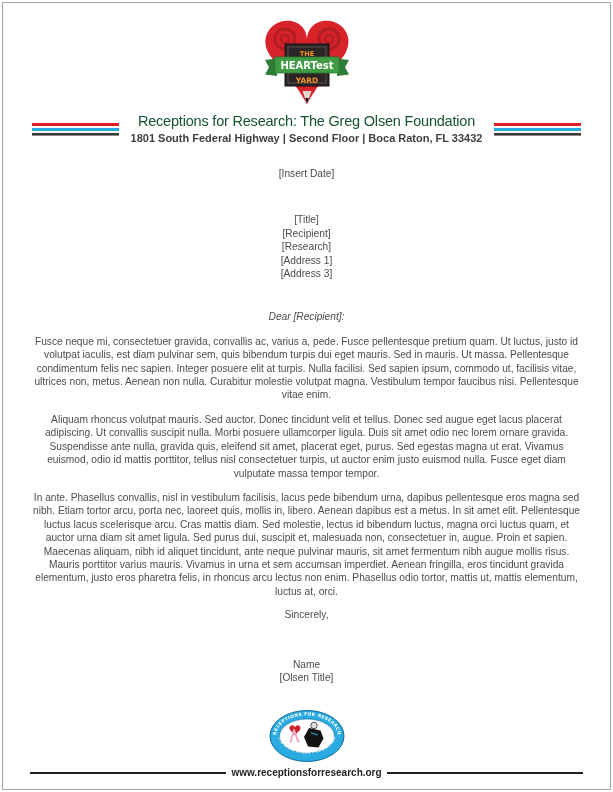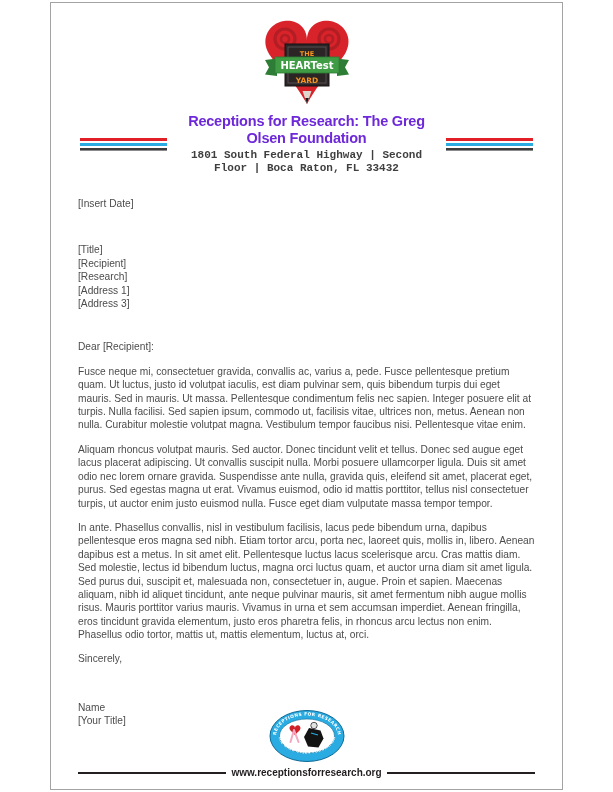--- a/index.html
+++ b/index.html
@@ -1,51 +1,51 @@
 <!DOCTYPE html>
 <html><head>
 <meta charset="utf-8">
 <style>
   * { box-sizing: border-box; }
   html, body { margin: 0; padding: 0; background: #ffffff; }
   .page {
     position: relative;
-    width: 513px;
+    width: 609px;
     height: 788px;
     margin: 2px auto;
     border: 1px solid #a3a3a3;
     background: #ffffff;
     font-family: "Liberation Sans", sans-serif;
     overflow: hidden;
   }
   .logo-wrap { display: flex; justify-content: center; padding-top: 11px; }
   .header-row {
     display: flex; align-items: center; justify-content: space-between;
     padding: 3px 29px 0 29px;
   }
   .stripes { width: 87px; display: flex; flex-direction: column; gap: 2px; flex: 0 0 87px; }
   .stripe { height: 3px; }
   .stripe-red  { background: #e11f26; }
   .stripe-blue { background: #2aace2; }
   .stripe-dark { background: #3b3b3b; border-bottom: 1px solid #8a8a8a; }
   .title-block { flex: 1; text-align: center; padding: 0 8px; }
   .title {
-    font-size: 14.5px; font-weight: bold; color: #6d28d9;
+    font-size: 14.5px; font-weight: normal; color: #14532d;
     letter-spacing: -0.2px; line-height: 17px;
   }
   .address {
     font-size: 11px; font-weight: bold; color: #3f3f3f;
-    margin-top: 2px; line-height: 13px; font-family: Liberation Mono, monospace;
+    margin-top: 2px; line-height: 13px;
   }
   .letter {
     padding: 22px 27px 0 27px;
-    color: #4c4c4c; font-size: 10.2px; line-height: 13.4px;
+    color: #4c4c4c; font-size: 10.2px; line-height: 13.4px; text-align: center;
   }
   .date-line { margin: 0 0 33px 0; }
-  .salutation { margin: 30px 0 0 0; }
+  .salutation { margin: 30px 0 0 0; font-style: italic; }
   .para { margin: 11px 0 0 0; }
   .closing { margin: 10px 0 0 0; }
   .signature-block { margin: 36px 0 0 0; }
   .page-footer { position: absolute; left: 27px; right: 27px; bottom: 11px; }
   .seal-wrap { display: flex; justify-content: center; margin-bottom: 4px; }
   .rule-row { display: flex; align-items: center; }
   .rule { flex: 1; height: 2px; background: #231f20; }
   .site {
     font-weight: bold; font-size: 10px; color: #231f20;
     padding: 0 5px; white-space: nowrap;
@@ -113,21 +113,21 @@
     <div class="salutation">Dear [Recipient]:</div>
 
     <p class="para">Fusce neque mi, consectetuer gravida, convallis ac, varius a, pede. Fusce pellentesque pretium quam. Ut luctus, justo id volutpat iaculis, est diam pulvinar sem, quis bibendum turpis dui eget mauris. Sed in mauris. Ut massa. Pellentesque condimentum felis nec sapien. Integer posuere elit at turpis. Nulla facilisi. Sed sapien ipsum, commodo ut, facilisis vitae, ultrices non, metus. Aenean non nulla. Curabitur molestie volutpat magna. Vestibulum tempor faucibus nisi. Pellentesque vitae enim.</p>
     <p class="para">Aliquam rhoncus volutpat mauris. Sed auctor. Donec tincidunt velit et tellus. Donec sed augue eget lacus placerat adipiscing. Ut convallis suscipit nulla. Morbi posuere ullamcorper ligula. Duis sit amet odio nec lorem ornare gravida. Suspendisse ante nulla, gravida quis, eleifend sit amet, placerat eget, purus. Sed egestas magna ut erat. Vivamus euismod, odio id mattis porttitor, tellus nisl consectetuer turpis, ut auctor enim justo euismod nulla. Fusce eget diam vulputate massa tempor tempor.</p>
     <p class="para">In ante. Phasellus convallis, nisl in vestibulum facilisis, lacus pede bibendum urna, dapibus pellentesque eros magna sed nibh. Etiam tortor arcu, porta nec, laoreet quis, mollis in, libero. Aenean dapibus est a metus. In sit amet elit. Pellentesque luctus lacus scelerisque arcu. Cras mattis diam. Sed molestie, lectus id bibendum luctus, magna orci luctus quam, et auctor urna diam sit amet ligula. Sed purus dui, suscipit et, malesuada non, consectetuer in, augue. Proin et sapien. Maecenas aliquam, nibh id aliquet tincidunt, ante neque pulvinar mauris, sit amet fermentum nibh augue mollis risus. Mauris porttitor varius mauris. Vivamus in urna et sem accumsan imperdiet. Aenean fringilla, eros tincidunt gravida elementum, justo eros pharetra felis, in rhoncus arcu lectus non enim. Phasellus odio tortor, mattis ut, mattis elementum, luctus at, orci.</p>
 
     <div class="closing">Sincerely,</div>
 
     <div class="signature-block">
       <div>Name</div>
-      <div>[Your Title]</div>
+      <div>[Olsen Title]</div>
     </div>
   </div>
 
   <div class="page-footer">
     <div class="seal-wrap">
       <svg width="78" height="54" viewBox="0 0 78 54">
         <defs>
           <path id="sealTopArc" d="M 8 27 A 31 20.5 0 0 1 70 27" fill="none"></path>
           <path id="sealBotArc" d="M 10.5 26 A 28.5 18.5 0 0 0 67.5 26" fill="none"></path>
         </defs>

